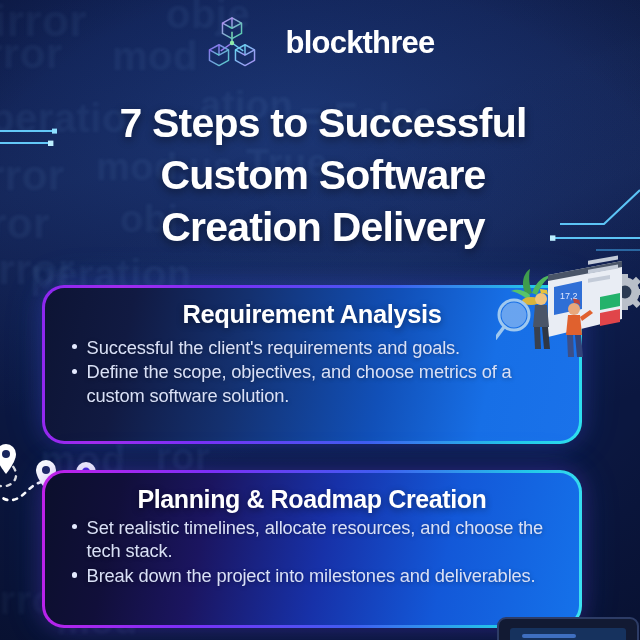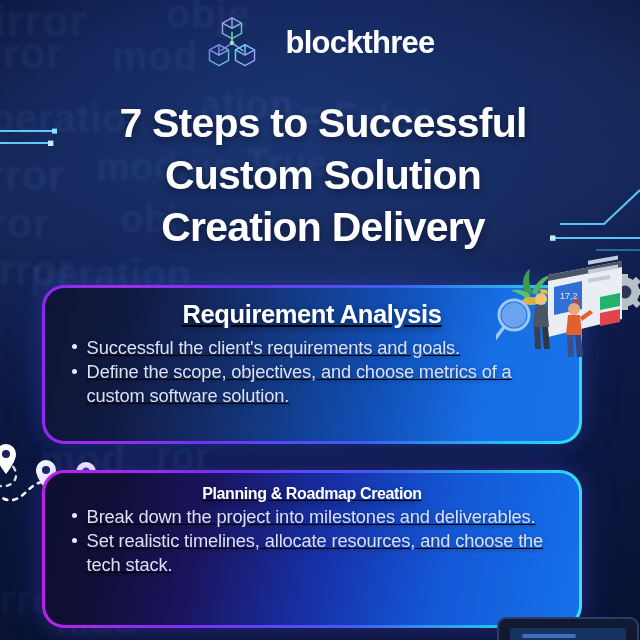--- a/index.html
+++ b/index.html
@@ -96,21 +96,20 @@
     text-shadow:0 3px 9px rgba(0,0,0,0.45);
     padding:0 34px;
   }
 
   
   .card {
     position:absolute;
     border-radius:22px;
     padding:2.6px;
     overflow:visible;
-    text-decoration:underline;
   }
   .card-inner {
     position:relative;
     height:100%;
     width:100%;
     border-radius:19.5px;
     overflow:hidden;
     padding:12px 20px 14px 20px;
   }
   .card1 {
@@ -134,21 +133,21 @@
 
   .card-title {
     text-align:center;
     color:#ffffff;
     font-size:25.5px;
     font-weight:700;
     letter-spacing:-0.4px;
     margin-bottom:7px;
     text-shadow:0 2px 7px rgba(0,0,0,0.42);
   }
-  .card2 .card-title { margin-bottom:2px; font-size:16px; }
+  .card2 .card-title { margin-bottom:2px; font-size:25px; }
 
   .bullets { list-style:none; padding-left:22px; }
   .bullets li {
     position:relative;
     color:#d9e0f6;
     font-size:18.3px;
     line-height:1.29;
     margin-bottom:1px;
     letter-spacing:-0.15px;
     text-shadow:0 1px 4px rgba(0,0,0,0.35);
@@ -275,21 +274,21 @@
         <path d="M45 33 L45 45 L56 39"></path>
         <path d="M45 45 L34 39"></path>
         <path d="M45 45 L45 57"></path>
       </g>
     </svg>
     <span class="logo-text">blockthree</span>
   </div>
 
   <div class="heading">
     <div>7 Steps to Successful</div>
-    <div>Custom Solution</div>
+    <div>Custom Software</div>
     <div>Creation Delivery</div>
   </div>
 
   <div class="card card1">
     <div class="card-inner">
       <div class="card-title">Requirement Analysis</div>
       <ul class="bullets">
         <li>Successful the client's requirements and goals.</li>
         <li>Define the scope, objectives, and choose metrics of a custom software solution.</li>
       </ul>
@@ -370,22 +369,22 @@
     <g transform="translate(80,18)">
       <path d="M10 6 a10 10 0 0 1 10 10 c0 8 -10 20 -10 20 s-10 -12 -10 -20 a10 10 0 0 1 10 -10Z" fill="#ffffff"></path>
       <circle cx="10" cy="16" r="4.4" fill="#4322d8"></circle>
     </g>
   </svg>
 
   <div class="card card2">
     <div class="card-inner">
       <div class="card-title">Planning &amp; Roadmap Creation</div>
       <ul class="bullets">
+        <li>Set realistic timelines, allocate resources, and choose the tech stack.</li>
         <li>Break down the project into milestones and deliverables.</li>
-        <li>Set realistic timelines, allocate resources, and choose the tech stack.</li>
       </ul>
     </div>
   </div>
 
   <svg class="device" viewBox="0 0 170 40">
     <rect x="10" y="6" width="140" height="40" rx="8" fill="#121a33" stroke="#2d3c66" stroke-width="2"></rect>
     <rect x="22" y="16" width="116" height="24" rx="3" fill="#16325e"></rect>
     <rect x="34" y="22" width="54" height="4" rx="2" fill="#3f6fc0"></rect>
   </svg>
 

